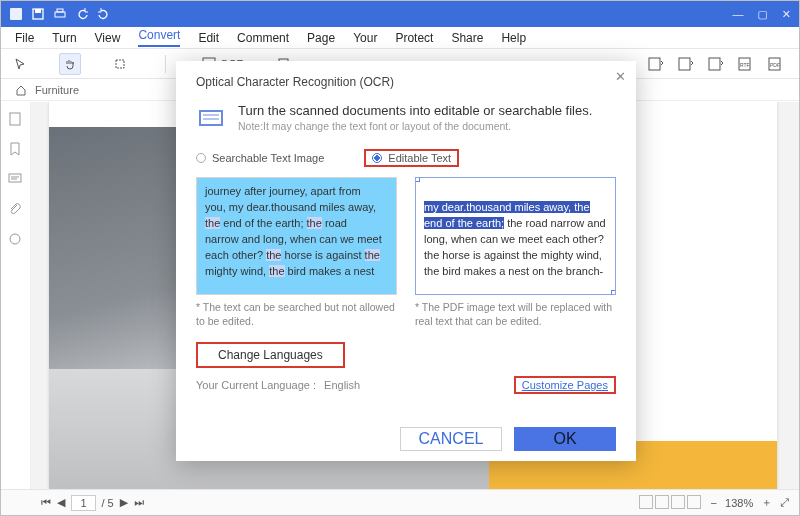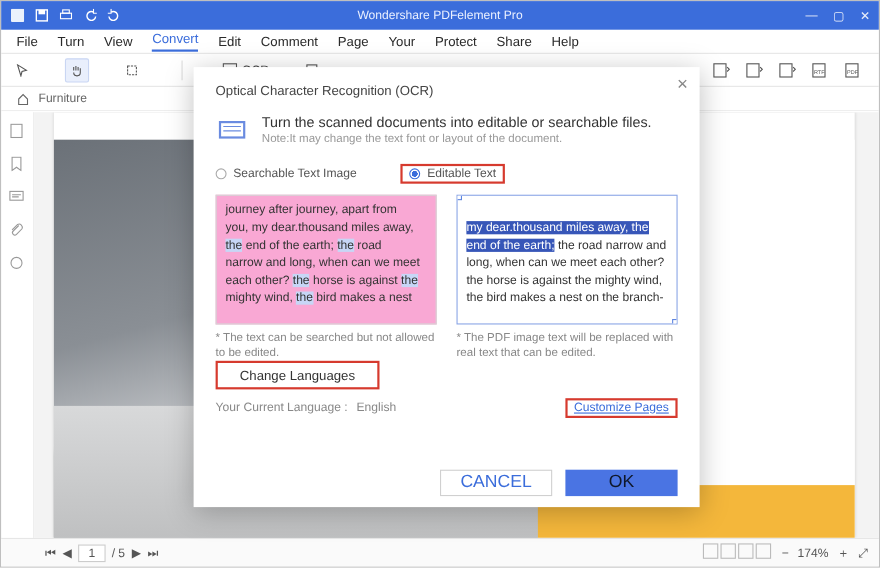--- a/index.html
+++ b/index.html
@@ -42,29 +42,29 @@
   .mh-icon{width:30px;height:30px;display:flex;align-items:center;justify-content:center;}
   .mh-heading{font-size:13px;color:#333;}
   .mh-note{font-size:10.5px;color:#999;margin-top:2px;}
   .radios{display:flex;gap:40px;margin-top:16px;font-size:11px;color:#555;}
   .radio{display:flex;align-items:center;gap:6px;cursor:pointer;}
   .radio .dot{width:10px;height:10px;border:1px solid #aaa;border-radius:50%;}
   .radio.selected .dot{border-color:#3b6ddb;background:radial-gradient(#3b6ddb 0 45%,#fff 50% 100%);}
   .hl-red{border:2px solid #d63a2e;padding:1px 6px;}
   .previews{display:flex;gap:18px;margin-top:10px;}
   .pv{flex:1;}
-  .pv .box{border:1px solid #d5d5d5;height:118px;padding:6px 8px;font-size:11px;color:#333;line-height:1.45;overflow:hidden;background:#f9a8d4;}
+  .pv .box{border:1px solid #d5d5d5;height:118px;padding:6px 8px;font-size:11px;color:#333;line-height:1.45;overflow:hidden;background:#7dd3fc;}
   .pv .box.edit{border:1px solid #8aa5e6;background:#fff;position:relative;}
   .pv .box.edit::before,.pv .box.edit::after{content:"";position:absolute;width:6px;height:6px;background:#fff;border:1px solid #5e85e0;}
   .pv .box.edit::before{left:-4px;top:-4px;}
   .pv .box.edit::after{right:-4px;bottom:-4px;}
   .hword{background:#c7d6f6;}
   .hline{background:#3756b8;color:#fff;}
   .pv-note{font-size:10.5px;color:#888;margin-top:6px;line-height:1.3;}
-  .lang-row{display:flex;align-items:center;gap:10px;}
+  .lang-row{margin-top:14px;display:flex;align-items:center;gap:10px;}
   .change-lang{border:2px solid #d63a2e;padding:4px 20px;font-size:12px;color:#333;cursor:pointer;}
   .cur-lang{font-size:11px;color:#888;margin-top:8px;display:flex;align-items:center;gap:8px;}
   .cust-pages{border:2px solid #d63a2e;padding:1px 6px;margin-left:auto;}
   .cust-pages span{color:#3b6ddb;text-decoration:underline;font-size:11px;cursor:pointer;}
   .buttons{margin-top:auto;display:flex;justify-content:flex-end;gap:12px;padding-top:12px;}
   .btn{width:102px;height:24px;font-size:16px;display:flex;align-items:center;justify-content:center;cursor:pointer;}
   .btn.cancel{background:#fff;color:#3b6ddb;border:1px solid #d0d0d0;}
   .btn.ok{background:#4a74e3;color:#0f172a;}
   svg{display:block;}
 </style>
@@ -94,21 +94,20 @@
         <path d="M9 3a4 4 0 1 0 2 4" fill="none" stroke="#fff" stroke-width="1.3"></path>
         <path d="M9 0v4h4" fill="none" stroke="#fff"></path>
       </svg>
     </span>
   <span class="tb-icon">
       <svg width="12" height="12">
         <path d="M3 3a4 4 0 1 1-2 4" fill="none" stroke="#fff" stroke-width="1.3"></path>
         <path d="M3 0v4H-1" fill="none" stroke="#fff"></path>
       </svg>
     </span>
-  <span class="title-text">Wondershare PDFelement Pro</span>
   <div class="win-btns">
     <span>—</span>
     <span>▢</span>
     <span>✕</span>
   </div>
 </div>
 
 <div class="menubar">
   <span class="mi">File</span>
   <span class="mi">Turn</span>
@@ -251,21 +250,21 @@
     <span>⏮</span>
     <span>◀</span>
     <span class="pgbox">1</span>
     <span>/ 5</span>
     <span>▶</span>
     <span>⏭</span>
   </div>
   <div class="right">
     <span class="viewicons"><span></span><span></span><span></span><span></span></span>
     <span>−</span>
-    <span>174%</span>
+    <span>138%</span>
     <span>＋</span>
     <span>⤢</span>
   </div>
 </div>
 
 <div class="modal">
   <div class="modal-title">Optical Character Recognition (OCR)</div>
   <div class="modal-close">✕</div>
   <div class="mh">
     <div class="mh-icon">

